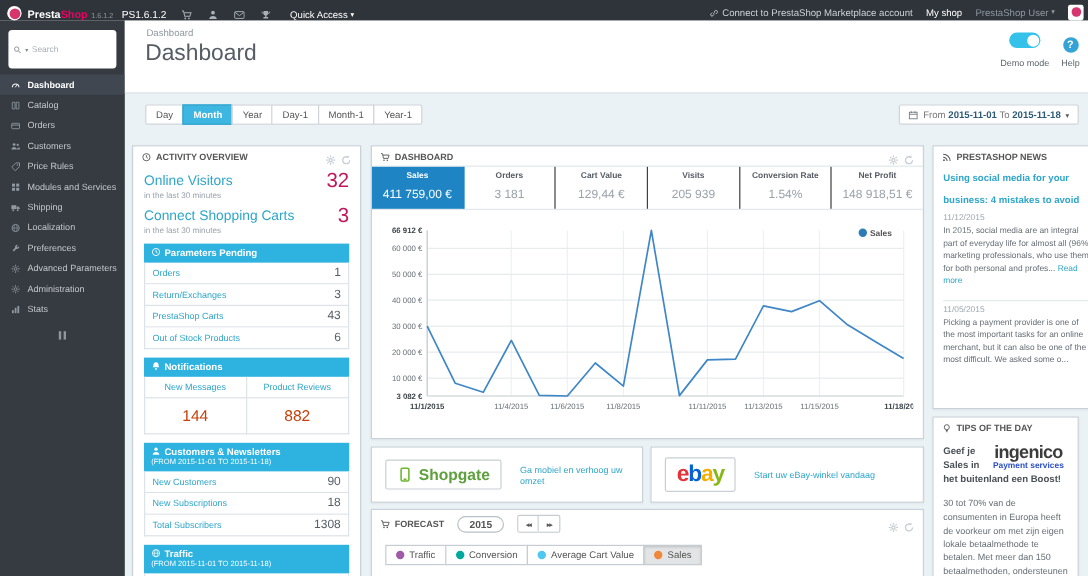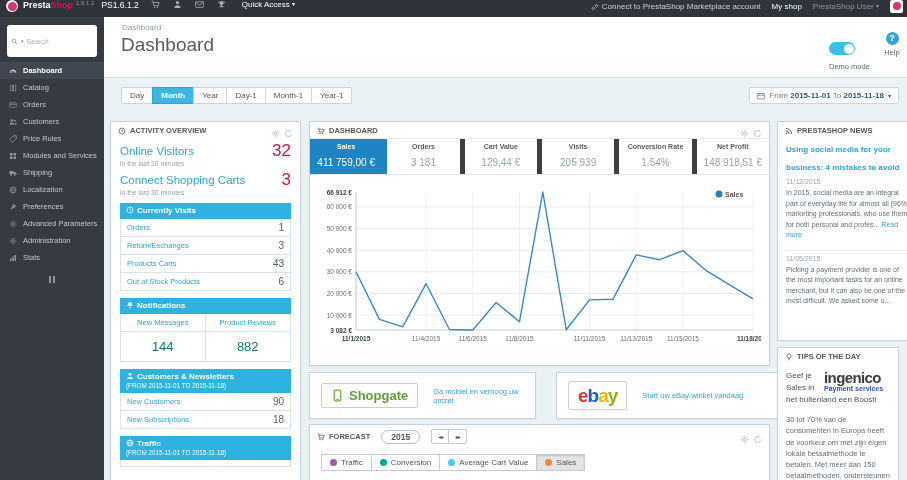--- a/index.html
+++ b/index.html
@@ -3,21 +3,21 @@
 <meta charset="utf-8">
 <style>
   *{box-sizing:border-box;margin:0;padding:0}
   html,body{width:907px;height:480px}
   body{font-family:"Liberation Sans",sans-serif;background:#eaf2f5;overflow:hidden}
   .screen{position:relative;width:907px;height:480px;overflow:hidden;background:#eaf2f5}
   .ic{display:inline-block;width:8px;height:8px;flex:none}
   .ic svg{width:100%;height:100%;display:block}
 
   
-  .topbar{position:absolute;left:0;top:0;width:100%;height:17px;background:#2f333a;display:flex;align-items:flex-start;color:#fff;font-size:8px;z-index:5}
+  .topbar{position:absolute;left:0;top:0;width:100%;height:17px;background:#2f333a;display:flex;align-items:flex-end;color:#fff;font-size:8px;z-index:5}
   .logo{width:12px;height:12px;border-radius:50%;background:#fff;margin:0 5px 0 6px;position:relative;overflow:hidden;flex:none}
   .logo::after{content:"";position:absolute;left:2px;top:2px;width:9px;height:9px;border-radius:50%;background:#d6356e}
   .brandname{font-size:9px;font-weight:700;white-space:nowrap}
   .brandname .shop{color:#ef0064}
   .ver{font-size:6px;color:#8f969d;margin:0 7px 0 3px}
   .shopcode{font-weight:400;font-size:8.5px;margin-right:6px;white-space:nowrap}
   .tbtn{width:22px;text-align:center;color:#a9b1b8;background:none;border:0;cursor:pointer;display:flex;justify-content:center}
   .tbtn .ic{width:9px;height:9px}
   .quick{color:#fff;margin-left:9px;font-size:8px;background:none;border:0;cursor:pointer;white-space:nowrap}
   .caret{font-size:6px;vertical-align:1px}
@@ -41,21 +41,21 @@
   .mitem .ic{width:8px;height:8px;color:#9098a0}
   .mitem.active{background:#414750;color:#fff;font-weight:700}
   .mitem.active .ic{color:#fff}
   .collapse{margin-top:10px;display:flex;justify-content:center;gap:2px;cursor:pointer}
   .collapse i{width:2px;height:7px;background:#8f969d;display:block}
 
   
   .pagehead{position:absolute;left:104px;top:17px;right:0;height:61px;background:#fff;border-bottom:1px solid #d6dde2}
   .crumb{position:absolute;left:18px;top:6px;font-size:8px;color:#8d989e}
   .ptitle{position:absolute;left:17px;top:17px;font-size:19px;color:#565d64;font-weight:400}
-  .demo{position:absolute;right:28px;top:24px;width:50px;}
+  .demo{position:absolute;right:28px;top:10px;width:50px;text-align:center}
   .toggle{width:26px;height:13px;border-radius:7px;background:#35c2ea;display:inline-block;position:relative;cursor:pointer}
   .toggle::after{content:"";position:absolute;right:1.5px;top:1.5px;width:10px;height:10px;border-radius:50%;background:#fff}
   .demo .dlab{font-size:7.5px;color:#5d666d;margin-top:3px}
   .help{position:absolute;right:3px;top:10px;width:24px;text-align:center;cursor:pointer}
   .qmark{width:13px;height:13px;border-radius:50%;background:#35a3d6;color:#fff;font-size:9px;font-weight:700;display:inline-flex;align-items:center;justify-content:center}
   .help .dlab{font-size:7.5px;color:#5d666d;margin-top:3px}
 
   
   .toolbar{position:absolute;left:104px;top:79px;right:0;height:31px}
   .rgroup{position:absolute;left:17px;top:8px;display:flex}
@@ -82,26 +82,26 @@
   .stat .sub{font-size:6.8px;color:#9aa3ab;margin-top:1px}
   .sb{margin:7px 9px 0;background:#2eb2e0;color:#fff;padding:3px 6px;font-size:8px;font-weight:700;line-height:1.25}
   .sb .ic{color:#fff;margin-right:3px;vertical-align:-1px}
   .sb .subt{font-size:6.3px;font-weight:400}
   .arow{margin:0 9px;border:1px solid #dbe2e8;border-top:0;padding:3px 6px;display:flex;align-items:center;font-size:7.5px;background:#fff}
   .arow .l{color:#2fa6c9;flex:1;cursor:pointer}
   .arow .v{color:#555e66;font-size:10px}
   .acols{margin:0 9px;display:grid;grid-template-columns:1fr 1fr}
   .acell{border:1px solid #dbe2e8;border-top:0;text-align:center}
   .acell.h{font-size:7.5px;color:#2fa6c9;padding:4px 2px;cursor:pointer}
-  .acell.v{font-size:13px;color:#0f766e;padding:7px 2px}
+  .acell.v{font-size:13px;color:#c2410c;padding:7px 2px}
   .acols .acell:nth-child(even){border-left:0}
 
   
   .metrics{display:flex;border-top:1px solid #e2e8ec;border-bottom:1px solid #e2e8ec}
-  .mc{flex:1;text-align:center;padding:4px 2px 6px;border-right:5px solid #404040;min-width:0;cursor:pointer}
+  .mc{flex:1;text-align:center;padding:4px 2px 6px;border-right:1px solid #404040;min-width:0;cursor:pointer}
   .mc:last-child{border-right:0}
   .mc .ml{font-size:7px;font-weight:700;color:#565d64}
   .mc .mv{font-size:10px;color:#9aa2aa;margin-top:7px;white-space:nowrap}
   .mc.active{background:#1e84c4;border-color:#1e84c4}
   .mc.active .ml,.mc.active .mv{color:#fff}
   #chart-box{margin:5px 0 0 2px}
 
   
   .banner{position:absolute;background:#fff;border:1px solid #c9d2d8;box-shadow:0 1px 2px rgba(0,0,0,.06);display:flex;align-items:center;padding:0 11px;gap:15px}
   .logobox{border:1px solid #c9cfd4;border-radius:2px;padding:4px 9px;display:flex;align-items:center;gap:5px;background:#fff}
@@ -123,24 +123,24 @@
   
   .art{padding:0 8px}
   .art .t{font-size:8px;font-weight:700;color:#2fa6c9;line-height:1.35;margin-top:7px;cursor:pointer}
   .art .d{font-size:7px;color:#9aa3ab;margin:4px 0 3px}
   .art .x{font-size:7px;color:#666e75;line-height:1.5}
   .rm{color:#2fa6c9;cursor:pointer}
   .divider{border-top:1px solid #e3e8eb;margin:9px 8px 0}
 
   
   .tipwrap{padding:6px 8px 0}
-  .ingen{float:right;width:66px;text-align:left;margin-left:3px}
+  .ingen{float:right;width:66px;text-align:center;margin-left:3px}
   .ingen .l1{font-size:15px;font-weight:700;color:#3c3c3c;letter-spacing:-.6px;line-height:1}
   .ingen .l2{font-size:7px;font-weight:700;color:#2b50c6;line-height:1.15}
-  .tiphead{font-size:8px;font-weight:400;color:#4a5157;line-height:1.5}
+  .tiphead{font-size:8px;font-weight:700;color:#4a5157;line-height:1.5}
   .tipbody{font-size:7.5px;color:#666e75;line-height:1.5;margin-top:8px;clear:none}
 </style>
 </head>
 <body>
 
 <div class="screen">
 
   <header class="topbar">
     <span class="logo"></span>
     <span class="brandname"><span>Presta</span><span class="shop">Shop</span></span>
@@ -381,31 +381,31 @@
             <path d="M13.2 8A5.2 5.2 0 1 1 11 3.8" fill="none" stroke="currentColor" stroke-width="1.8"></path>
             <path d="M11.3 1l.5 3.6-3.6-.7z" fill="currentColor"></path>
           </svg></button>
     </div>
     <div id="activity-body">
         <div class="stat"><span class="val">32</span><a class="lab">Online Visitors</a><div class="sub">in the last 30 minutes</div></div>
         <div class="stat"><span class="val">3</span><a class="lab">Connect Shopping Carts</a><div class="sub">in the last 30 minutes</div></div>
         <div class="sb"><span class="ic"><svg viewBox="0 0 16 16">
               <circle cx="8" cy="8" r="6" fill="none" stroke="currentColor" stroke-width="1.5"></circle>
               <path d="M8 4.5V8l2.5 1.7" fill="none" stroke="currentColor" stroke-width="1.5"></path>
-            </svg></span><span>Currently Visits</span></div>
+            </svg></span><span>Parameters Pending</span></div>
         <div class="arow">
           <a class="l">Orders</a>
           <span class="v">1</span>
         </div>
         <div class="arow">
           <a class="l">Return/Exchanges</a>
           <span class="v">3</span>
         </div>
         <div class="arow">
-          <a class="l">Products Carts</a>
+          <a class="l">PrestaShop Carts</a>
           <span class="v">43</span>
         </div>
         <div class="arow">
           <a class="l">Out of Stock Products</a>
           <span class="v">6</span>
         </div>
         <div class="sb"><span class="ic"><svg viewBox="0 0 16 16">
               <path d="M8 1.8a4.2 4.2 0 0 1 4.2 4.2c0 3 1.3 4 1.3 4H2.5s1.3-1 1.3-4A4.2 4.2 0 0 1 8 1.8z" fill="currentColor"></path>
               <circle cx="8" cy="12.8" r="1.6" fill="currentColor"></circle>
             </svg></span><span>Notifications</span></div>
@@ -419,20 +419,24 @@
               <circle cx="8" cy="4.6" r="2.8" fill="currentColor"></circle>
               <path d="M2.5 14c0-3 2.4-4.6 5.5-4.6s5.5 1.6 5.5 4.6z" fill="currentColor"></path>
             </svg></span><span>Customers &amp; Newsletters</span><div class="subt">(FROM 2015-11-01 TO 2015-11-18)</div></div>
         <div class="arow">
           <a class="l">New Customers</a>
           <span class="v">90</span>
         </div>
         <div class="arow">
           <a class="l">New Subscriptions</a>
           <span class="v">18</span>
+        </div>
+        <div class="arow">
+          <a class="l">Total Subscribers</a>
+          <span class="v">1308</span>
         </div>
         <div class="sb"><span class="ic"><svg viewBox="0 0 16 16">
               <circle cx="8" cy="8" r="6" fill="none" stroke="currentColor" stroke-width="1.4"></circle>
               <ellipse cx="8" cy="8" rx="2.6" ry="6" fill="none" stroke="currentColor" stroke-width="1.1"></ellipse>
               <path d="M2 8h12" stroke="currentColor" stroke-width="1.1"></path>
             </svg></span><span>Traffic</span><div class="subt">(FROM 2015-11-01 TO 2015-11-18)</div></div>
         <div class="arow"></div>
       </div>
   </section>
 
@@ -526,21 +530,21 @@
       <span class="ic sgicon" id="i-phone">
           <svg viewBox="0 0 16 16">
             <rect x="4" y="1.5" width="8" height="13" rx="1.5" fill="none" stroke="currentColor" stroke-width="1.6"></rect>
             <path d="M6.5 12.8h3" stroke="currentColor" stroke-width="1.4"></path>
           </svg>
         </span>
       <span class="sgname" id="sgname" style="color: rgb(94, 161, 60);">Shopgate</span>
     </span>
     <a class="bl">Ga mobiel en verhoog uw omzet</a>
   </section>
-  <section class="banner" style="left:556px;top:372px;width:228px;height:47px">
+  <section class="banner" style="left:542px;top:372px;width:228px;height:47px">
     <span class="logobox">
       <span class="ebayname" id="ebayname"><span style="color: rgb(229, 50, 56);">e</span><span style="color: rgb(0, 100, 210);">b</span><span style="color: rgb(245, 175, 2);">a</span><span style="color: rgb(134, 184, 23);">y</span></span>
     </span>
     <a class="bl">Start uw eBay-winkel vandaag</a>
   </section>
 
   <section class="panel" style="left:309px;top:424px;width:461px;height:70px">
     <div class="ph">
       <span class="ic" id="i-cart3">
           <svg viewBox="0 0 16 16">

